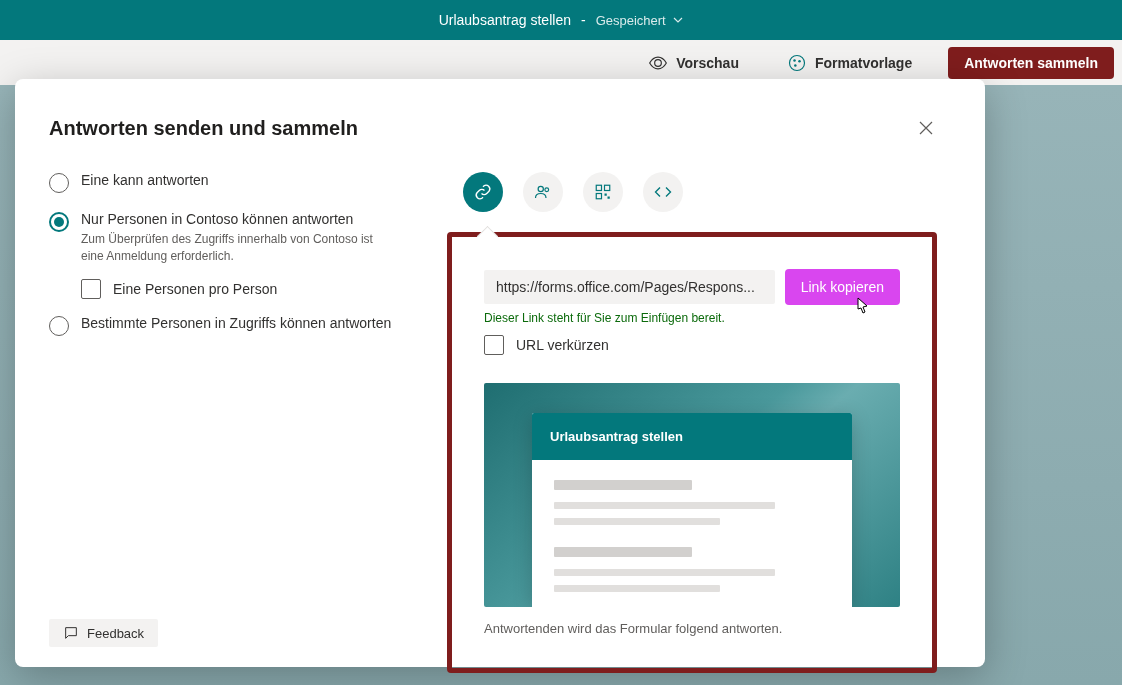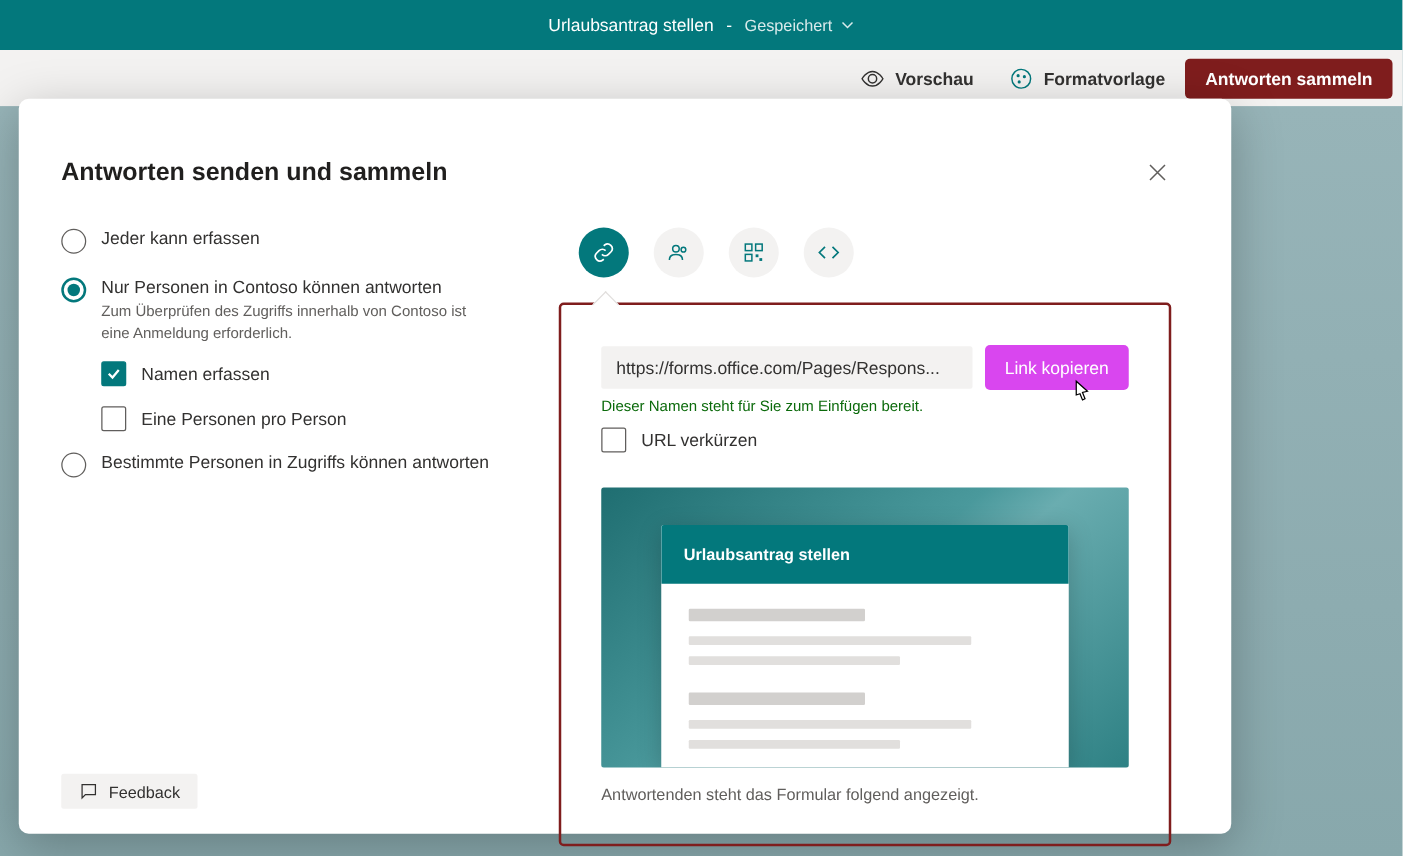--- a/index.html
+++ b/index.html
@@ -23,21 +23,21 @@
     .top-bar .title { display: flex; align-items: center; gap: 10px; }
     .top-bar .saved { opacity: 0.85; font-size: 13px; }
     .chev { display: inline-block; margin-left: 4px; }
     .toolbar {
       background: #f3f2f1;
       height: 45px;
       display: flex;
       align-items: center;
       justify-content: flex-end;
       padding: 0 8px;
-      gap: 4px;
+      gap: 24px;
     }
     .bg-fill {
       position: absolute;
       top: 85px;
       left: 0;
       right: 0;
       bottom: 0;
       background: linear-gradient(180deg, #97b4b8 0%, #88a8ac 100%);
     }
     .tool-btn {
@@ -72,21 +72,20 @@
       border-radius: 8px;
       box-shadow: 0 10px 40px rgba(0,0,0,0.25);
       padding: 38px 48px 24px 34px;
       display: flex;
       flex-direction: column;
     }
     .dialog-header {
       display: flex;
       justify-content: space-between;
       align-items: flex-start;
-      margin-top: 10px;
     }
     .dialog-title {
       font-size: 20px;
       font-weight: 600;
       color: #201f1e;
       margin-bottom: 32px;
     }
     .close-btn {
       font-size: 16px;
       color: #605e5c;
@@ -153,21 +152,21 @@
       display: inline-flex;
       align-items: center;
       justify-content: center;
       cursor: pointer;
       color: #03787c;
       background: #f3f2f1;
     }
     .method-tab.act { background: #03787c; color: #fff; }
     .method-tab svg { width: 18px; height: 18px; }
     .share-panel {
-      border: 2px solid #7f1d1d;
+      border: 5px solid #7f1d1d;
       border-radius: 4px;
       padding: 32px;
       position: relative;
     }
     .share-panel::before {
       content: "";
       position: absolute;
       top: -8px;
       left: 28px;
       width: 14px;
@@ -305,40 +304,32 @@
       <svg width="14" height="14" viewBox="0 0 14 14">
           <path d="M1 1l12 12M13 1L1 13" stroke="#605e5c" stroke-width="1.2"></path>
         </svg>
     </div>
   </div>
 
   <div class="dialog-body">
     <div class="left-col">
       <div class="radio-opt">
         <span class="radio"></span>
-        <span class="opt-label">Jeder kann erfassen</span>
+        <span class="opt-label">Eine kann antworten</span>
       </div>
 
       <div class="radio-opt" style="margin-bottom:4px;">
         <span class="radio sel"></span>
         <div>
           <div class="opt-label">Nur Personen in Contoso können antworten</div>
           <div class="opt-desc">Zum Überprüfen des Zugriffs innerhalb von Contoso ist eine Anmeldung erforderlich.</div>
         </div>
       </div>
 
       <div class="subopts">
-        <div class="check-opt">
-          <span class="chk on">
-            <svg width="12" height="12" viewBox="0 0 12 12">
-                <path d="M2 6l3 3 5-6" stroke="#fff" stroke-width="1.8" fill="none"></path>
-              </svg>
-          </span>
-          <span class="opt-label">Namen erfassen</span>
-        </div>
         <div class="check-opt">
           <span class="chk"></span>
           <span class="opt-label">Eine Personen pro Person</span>
         </div>
       </div>
 
       <div class="radio-opt">
         <span class="radio"></span>
         <span class="opt-label">Bestimmte Personen in Zugriffs können antworten</span>
       </div>
@@ -379,40 +370,40 @@
           <input class="url-box" readonly="" value="https://forms.office.com/Pages/Respons..." style="">
           <button class="copy-btn">
             <span>Link kopieren</span>
             <span class="cursor-ico">
               <svg width="20" height="22" viewBox="0 0 20 22">
                   <path d="M6 2v11l3-1 2 5 2-1-2-5 4-1z" fill="#fff" stroke="#000" stroke-width="1"></path>
                 </svg>
             </span>
           </button>
         </div>
-        <div class="status-msg">Dieser Namen steht für Sie zum Einfügen bereit.</div>
+        <div class="status-msg">Dieser Link steht für Sie zum Einfügen bereit.</div>
         <div class="shorten-row check-opt" style="margin-bottom:28px;">
           <span class="chk"></span>
           <span class="opt-label">URL verkürzen</span>
         </div>
 
         <div class="preview-card">
           <div class="preview-inner">
             <div class="preview-header">Urlaubsantrag stellen</div>
             <div class="preview-body">
               <div class="sk wd1"></div>
               <div class="sk wd2"></div>
               <div class="sk wd3"></div>
               <div class="sk wd1 gap"></div>
               <div class="sk wd2"></div>
               <div class="sk wd3"></div>
             </div>
           </div>
         </div>
-        <div class="preview-caption">Antwortenden steht das Formular folgend angezeigt.</div>
+        <div class="preview-caption">Antwortenden wird das Formular folgend antworten.</div>
       </div>
     </div>
   </div>
 
   <div class="feedback-btn">
     <svg width="16" height="16" viewBox="0 0 24 24">
         <path d="M4 4h16v12H8l-4 4V4z" fill="none" stroke="#323130" stroke-width="1.5"></path>
       </svg>
     <span>Feedback</span>
   </div>

